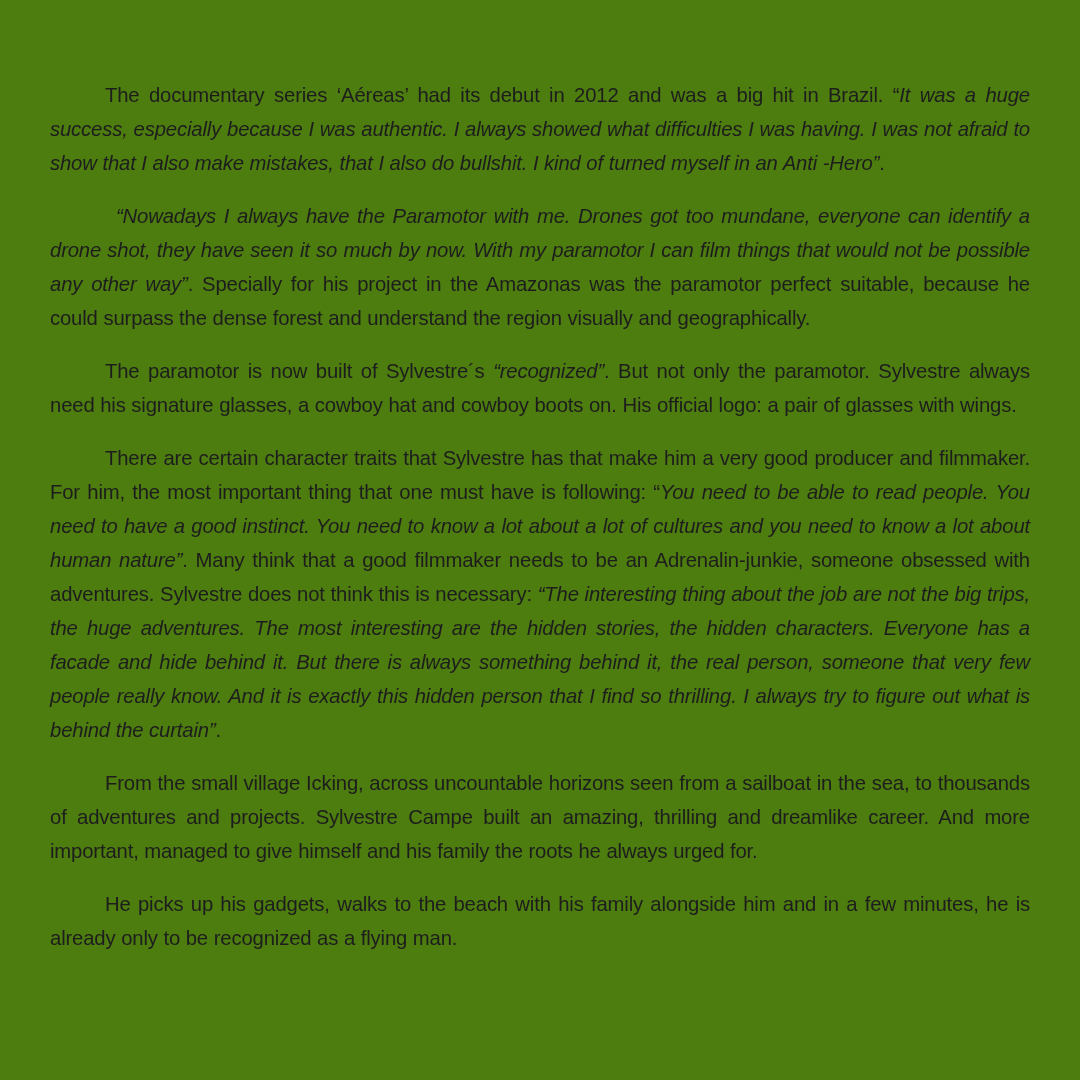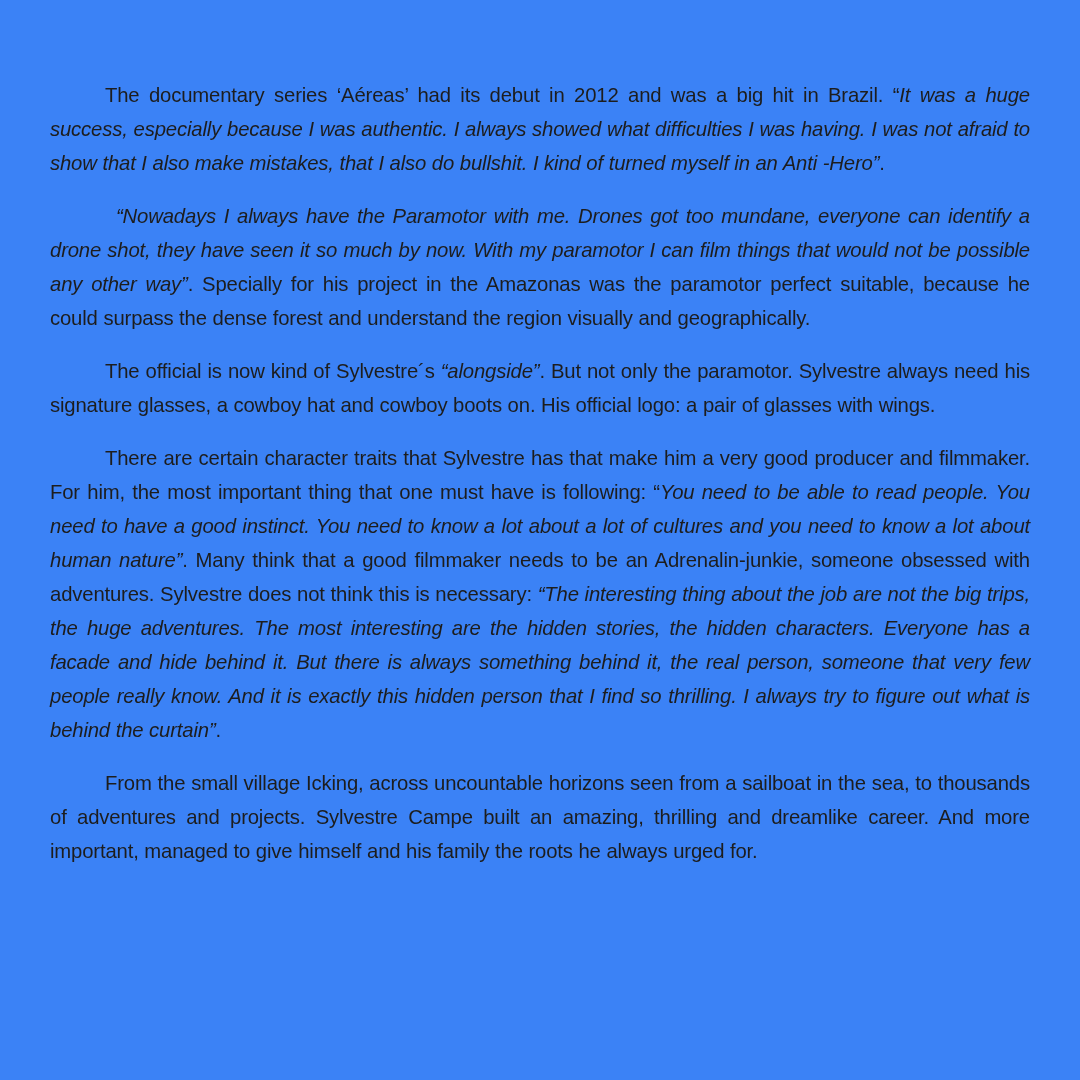--- a/index.html
+++ b/index.html
@@ -9,21 +9,21 @@
   }
   body {
     width: 1080px;
     height: 1080px;
     overflow: hidden;
     font-family: "Liberation Sans", "DejaVu Sans", sans-serif;
   }
   .page {
     width: 1080px;
     height: 1080px;
-    background: #3b82f6;
+    background: #4d7c0f;
     box-sizing: border-box;
     padding: 78px 50px 0 50px;
     position: relative;
   }
   .doc-body {
     width: 980px;
   }
   .para {
     margin: 0 0 19px 0;
     text-align: justify;
@@ -48,17 +48,18 @@
     font-style: italic;
   }
 </style>
 </head>
 <body>
 
 <div class="page">
   <div class="doc-body" id="doc-body" style="color: rgb(29, 29, 29);">
       <p class="para"><span>The documentary series ‘Aéreas’ had its debut in 2012 and was a big hit in Brazil. “</span><i>It was a huge success, especially because I was authentic. I always showed what difficulties I was having. I was not afraid to show that I also make mistakes, that I also do bullshit. I kind of turned myself in an Anti -Hero”</i><span>.</span></p>
       <p class="para indent-wide"><i>“Nowadays I always have the Paramotor with me. Drones got too mundane, everyone can identify a drone shot, they have seen it so much by now. With my paramotor I can film things that would not be possible any other way”</i><span>. Specially for his project in the Amazonas was the paramotor perfect suitable, because he could surpass the dense forest and understand the region visually and geographically.</span></p>
-      <p class="para"><span>The official is now kind of Sylvestre´s </span><i>“alongside”</i><span>. But not only the paramotor. Sylvestre always need his signature glasses, a cowboy hat and cowboy boots on. His official logo: a pair of glasses with wings.</span></p>
+      <p class="para"><span>The paramotor is now built of Sylvestre´s </span><i>“recognized”</i><span>. But not only the paramotor. Sylvestre always need his signature glasses, a cowboy hat and cowboy boots on. His official logo: a pair of glasses with wings.</span></p>
       <p class="para"><span>There are certain character traits that Sylvestre has that make him a very good producer and filmmaker. For him, the most important thing that one must have is following: “</span><i>You need to be able to read people. You need to have a good instinct. You need to know a lot about a lot of cultures and you need to know a lot about human nature”</i><span>. Many think that a good filmmaker needs to be an Adrenalin-junkie, someone obsessed with adventures. Sylvestre does not think this is necessary: </span><i>“The interesting thing about the job are not the big trips, the huge adventures. The most interesting are the hidden stories, the hidden characters. Everyone has a facade and hide behind it. But there is always something behind it, the real person, someone that very few people really know. And it is exactly this hidden person that I find so thrilling. I always try to figure out what is behind the curtain”</i><span>.</span></p>
       <p class="para"><span>From the small village Icking, across uncountable horizons seen from a sailboat in the sea, to thousands of adventures and projects. Sylvestre Campe built an amazing, thrilling and dreamlike career. And more important, managed to give himself and his family the roots he always urged for.</span></p>
+      <p class="para"><span>He picks up his gadgets, walks to the beach with his family alongside him and in a few minutes, he is already only to be recognized as a flying man.</span></p>
     </div>
 </div>
 
 </body></html>

